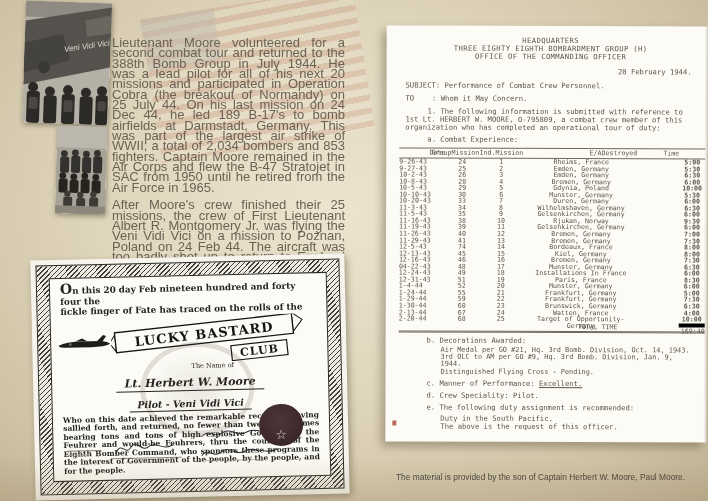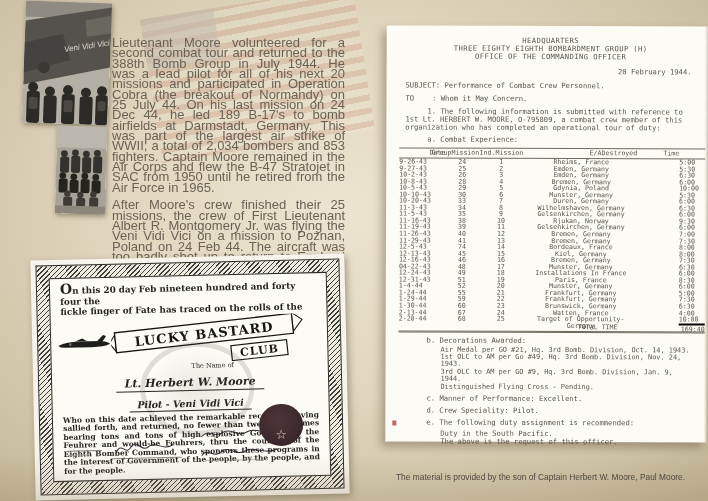--- a/index.html
+++ b/index.html
@@ -69,29 +69,29 @@
   .ctable{margin:4px 0 0 -6px;width:306px;font-size:6.6px;}
   .trow,.thead-row,.total-row{display:grid;grid-template-columns:46px 34px 44px 114px 42px 26px;}
   .thead{border-top:1px solid #6e6a5f;border-bottom:1px solid #6e6a5f;padding:1px 0;}
   .th{text-align:center;display:flex;justify-content:flex-end;line-height:7px;}
   .th.left{text-align:left;align-items:flex-start;}
   .th.right{align-items:flex-end;}
   .trow{height:6.55px;line-height:6.55px;}
   .c-date{text-align:left;}
   .c-grp,.c-ind,.c-ea{text-align:center;}
   .c-tgt{text-align:center;padding-left:2px;}
-  .c-time{text-align:left;}
+  .c-time{text-align:center;font-weight:bold;}
   .total-row{height:8px;line-height:8px;border-bottom:1px solid #6e6a5f;position:relative;}
   .total-row::after{content:"";position:absolute;left:0;right:0;bottom:-2px;height:1px;background:#6e6a5f;}
   .total-label{grid-column:4 / 6;text-align:center;padding-right:6px;}
-  .total-time{text-align:right;border-top:2px solid #000000;}
+  .total-time{text-align:right;border-top:4px solid #000000;}
   .memo-b{margin:5px 0 2px 22px;}
   .deco{margin-left:36px;font-size:6.9px;line-height:7.4px;}
   .memo-c,.memo-d,.memo-e{margin:4px 0 0 22px;}
-  .excellent{}
+  .excellent{text-decoration:underline;}
   .memo-duty{margin:3px 0 0 36px;line-height:7.6px;}
   .red-mark{position:absolute;left:7px;bottom:16px;width:4px;height:5px;background:#b2453c;opacity:.8;}
   .memo-edge{position:absolute;top:0;right:0;bottom:0;width:3px;background:linear-gradient(90deg, rgba(0,0,0,0), rgba(120,110,90,.25));}
 
   .caption{position:absolute;left:396px;top:472px;font-size:8.4px;color:#45403a;}
 </style>
 </head>
 <body>
 
 <div class="page">
@@ -485,21 +485,20 @@
         <div class="total-row">
           <span class="total-label">TOTAL TIME</span>
           <span class="total-time" style="grid-column:6;">169:40</span>
         </div>
       </div>
 
       <div class="memo-b">b.  Decorations Awarded:</div>
       <div>
 
       <div class="deco">Air Medal per GO #21, Hq. 3rd Bomb. Division, Oct. 14, 1943.</div>
-          <div class="deco">1st OLC to AM per Go #49, Hq. 3rd Bomb. Division, Nov. 24, 1943.</div>
           <div class="deco">3rd OLC to AM per GO #9, Hq. 3rd Bomb. Division, Jan. 9, 1944.</div>
           <div class="deco">Distinguished Flying Cross - Pending.</div>
         </div>
 
       <div class="memo-c">
         <span>c.  Manner of Performance:  </span><span class="excellent">Excellent.</span>
       </div>
       <div class="memo-d">d.  Crew Speciality:  Pilot.</div>
       <div class="memo-e">e.  The following duty assignment is recommended:</div>
       <div class="memo-duty">

